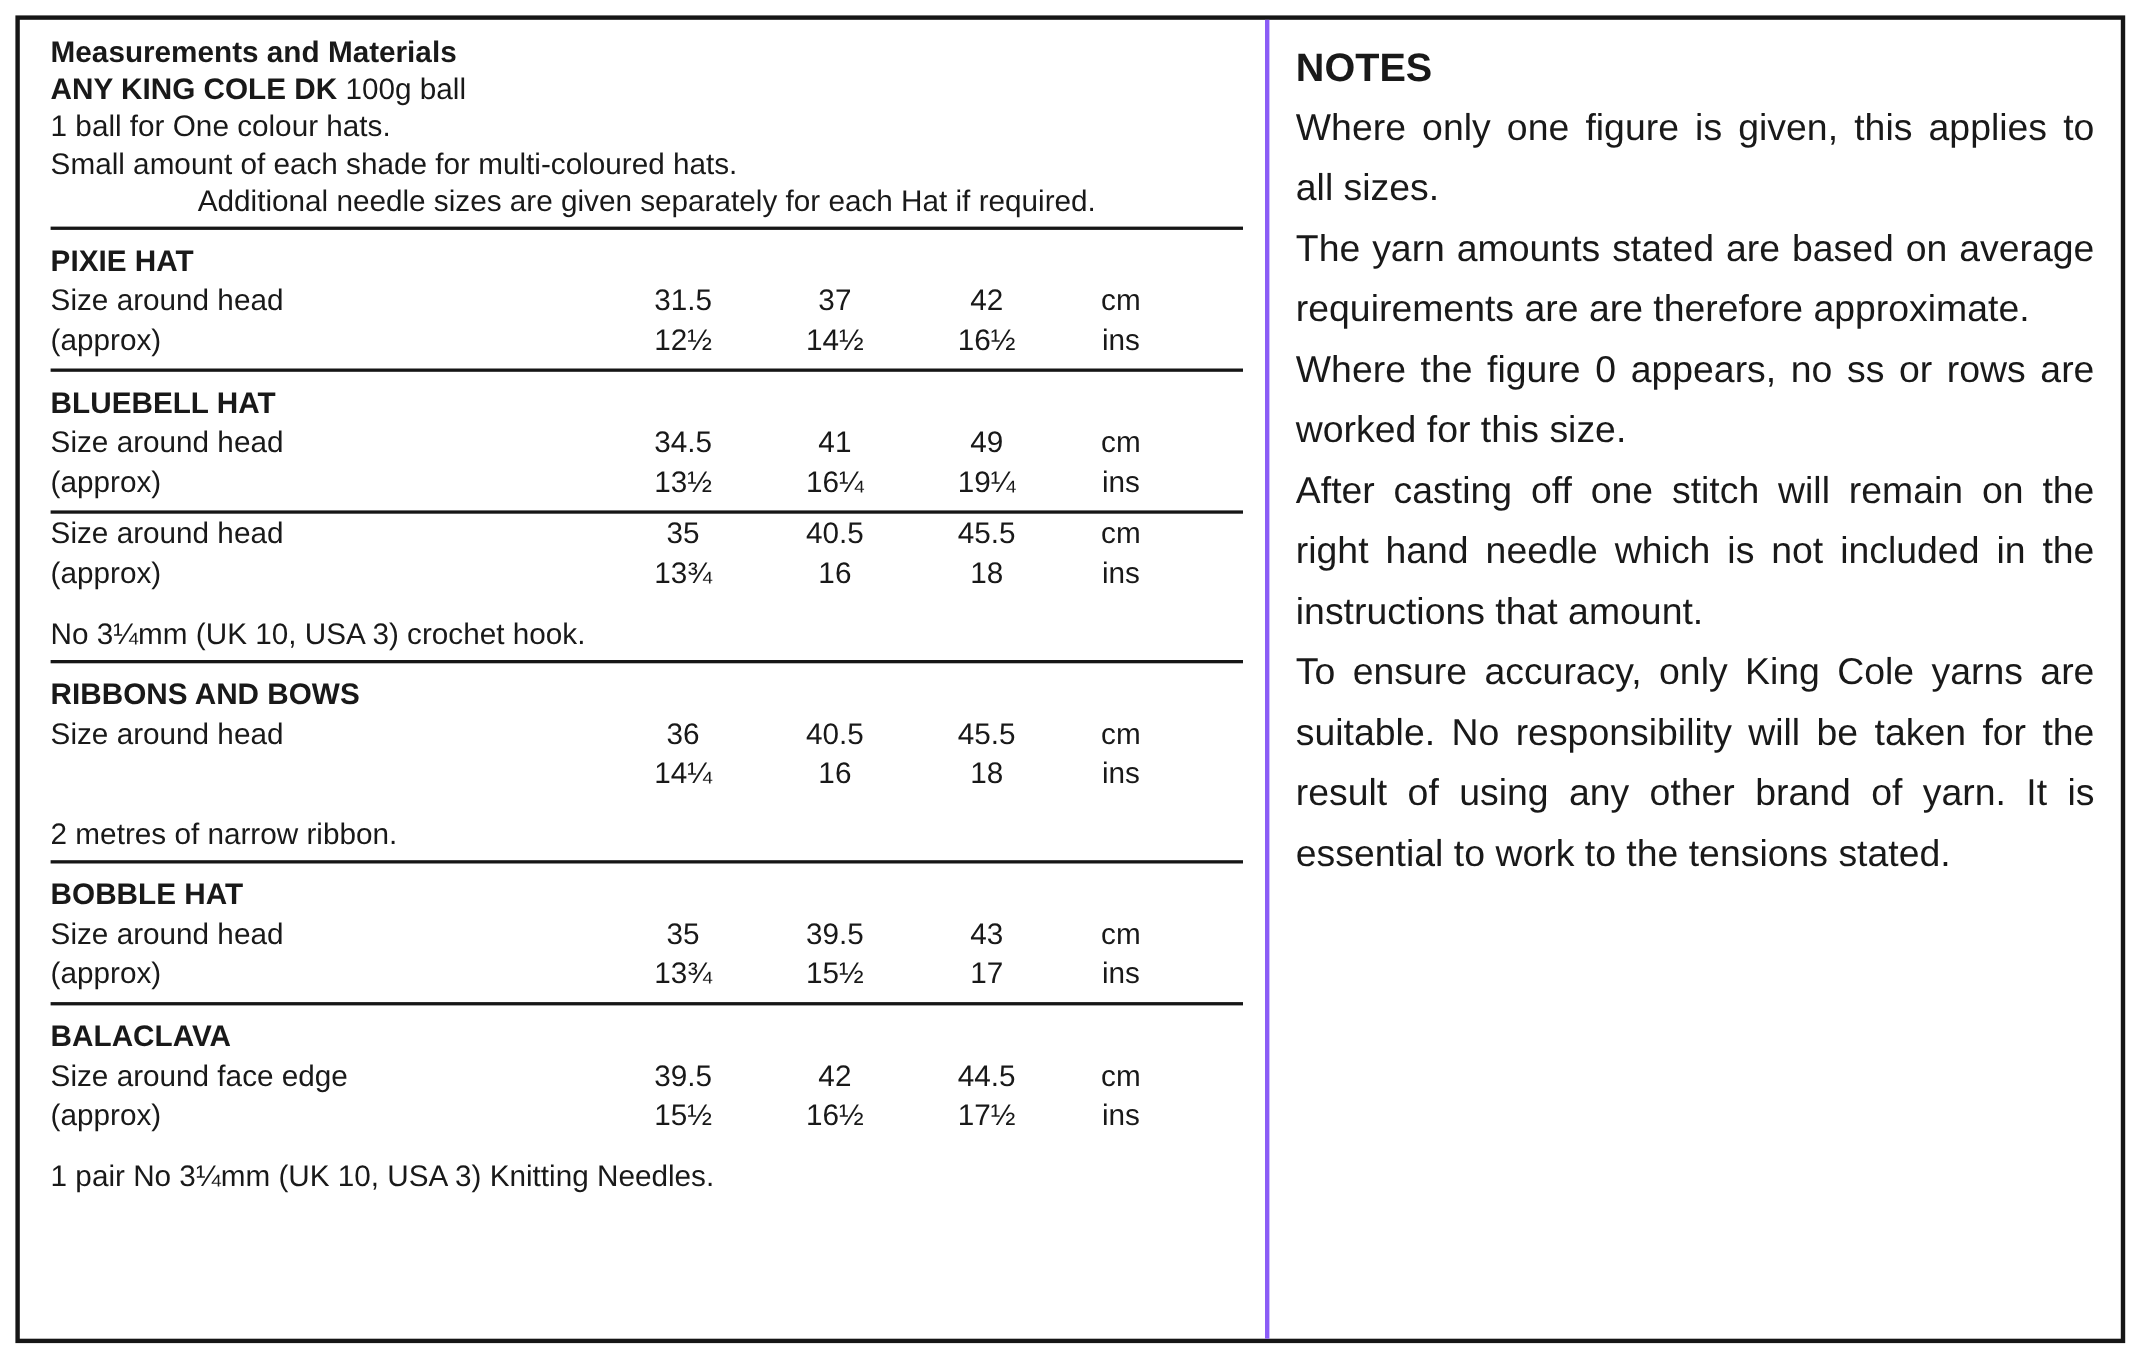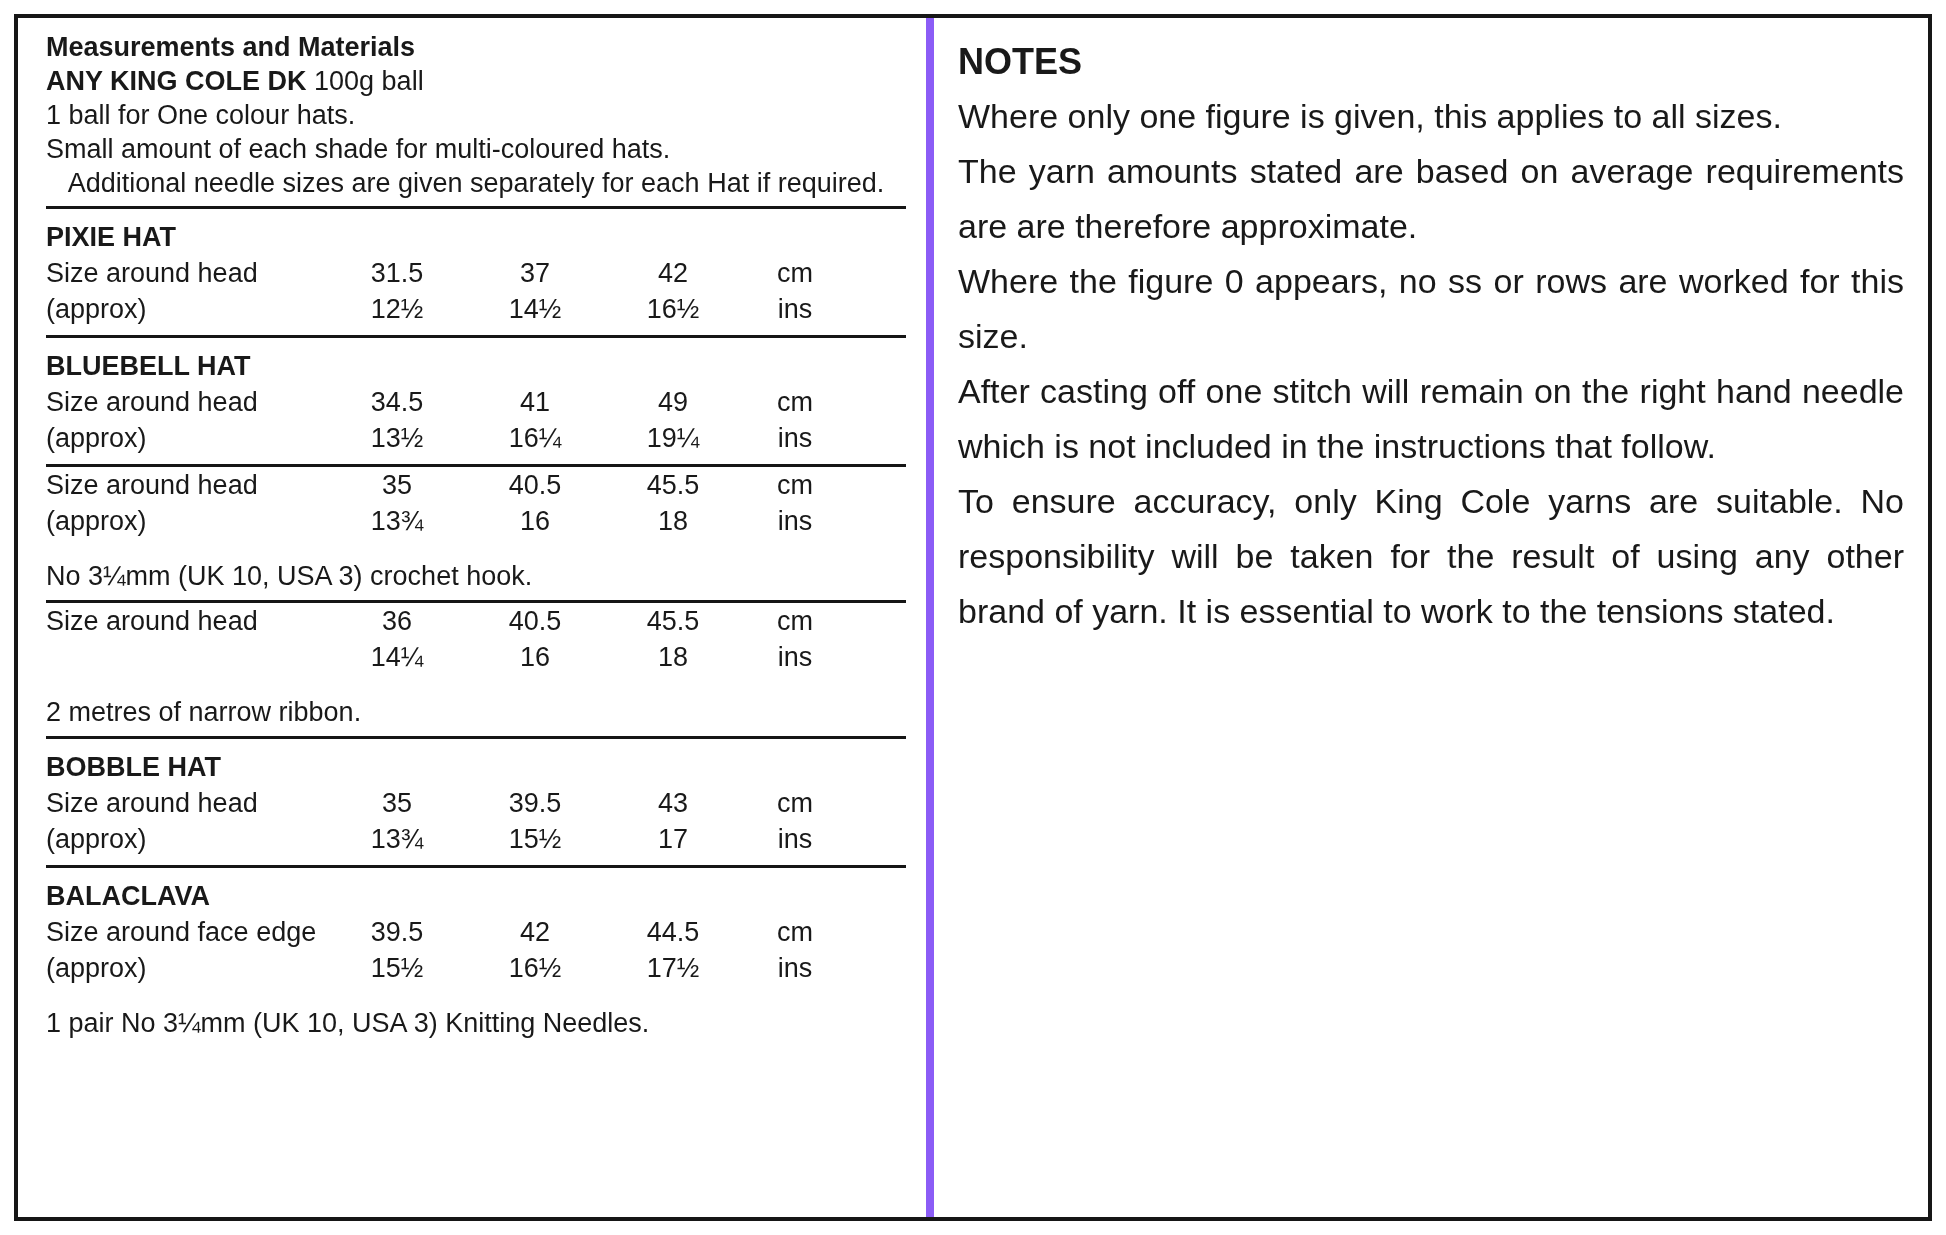--- a/index.html
+++ b/index.html
@@ -15,23 +15,23 @@
   .frame {
     position: absolute;
     left: 14px; top: 14px; right: 14px; bottom: 14px;
     border: 4px solid #161616;
     display: flex;
     box-sizing: border-box;
     background: #ffffff;
   }
   
   .col-left {
-    width: 916px;
+    width: 1136px;
     box-sizing: border-box;
-    border-right: 8px solid #8b5cf6;
+    border-right: 4px solid #8b5cf6;
     padding: 12px 20px 0 28px;
     font-size: 27px;
     line-height: 34px;
   }
   .intro p { margin: 0; }
   .b { font-weight: bold; }
   .needle-note { margin: 26px 0 0 0; text-align: center; }
   .rule {
     border: 0;
     border-top: 3px solid #161616;
@@ -139,20 +139,21 @@
         <span class="val">13¾</span>
         <span class="val">16</span>
         <span class="val">18</span>
         <span class="unit">ins</span>
       </div>
       <p class="footnote">No 3¼mm (UK 10, USA 3) crochet hook.</p>
       <hr class="rule rule-after-foot">
     </section>
 
     <section>
+      <h3 class="sec-name">RIBBONS AND BOWS</h3>
       <div class="sec-row">
         <span class="lbl">Size around head</span>
         <span class="val">36</span>
         <span class="val">40.5</span>
         <span class="val">45.5</span>
         <span class="unit">cm</span>
       </div>
       <div class="sec-row">
         <span class="lbl"></span>
         <span class="val">14¼</span>
@@ -201,17 +202,17 @@
       </div>
       <p class="footnote">1 pair No 3¼mm (UK 10, USA 3) Knitting Needles.</p>
     </section>
   </div>
 
   <div class="col-right">
     <h2>NOTES</h2>
     <p class="jp">Where only one figure is given, this applies to all sizes.</p>
     <p class="jp">The yarn amounts stated are based on average requirements are are therefore approximate.</p>
     <p class="jp">Where the figure 0 appears, no ss or rows are worked for this size.</p>
-    <p class="jp">After casting off one stitch will remain on the right hand needle which is not included in the instructions that follow.</p>
+    <p class="jp">After casting off one stitch will remain on the right hand needle which is not included in the instructions that amount.</p>
     <p class="jp">To ensure accuracy, only King Cole yarns are suitable. No responsibility will be taken for the result of using any other brand of yarn. It is essential to work to the tensions stated.</p>
   </div>
 
 </div>
 
 </body></html>

